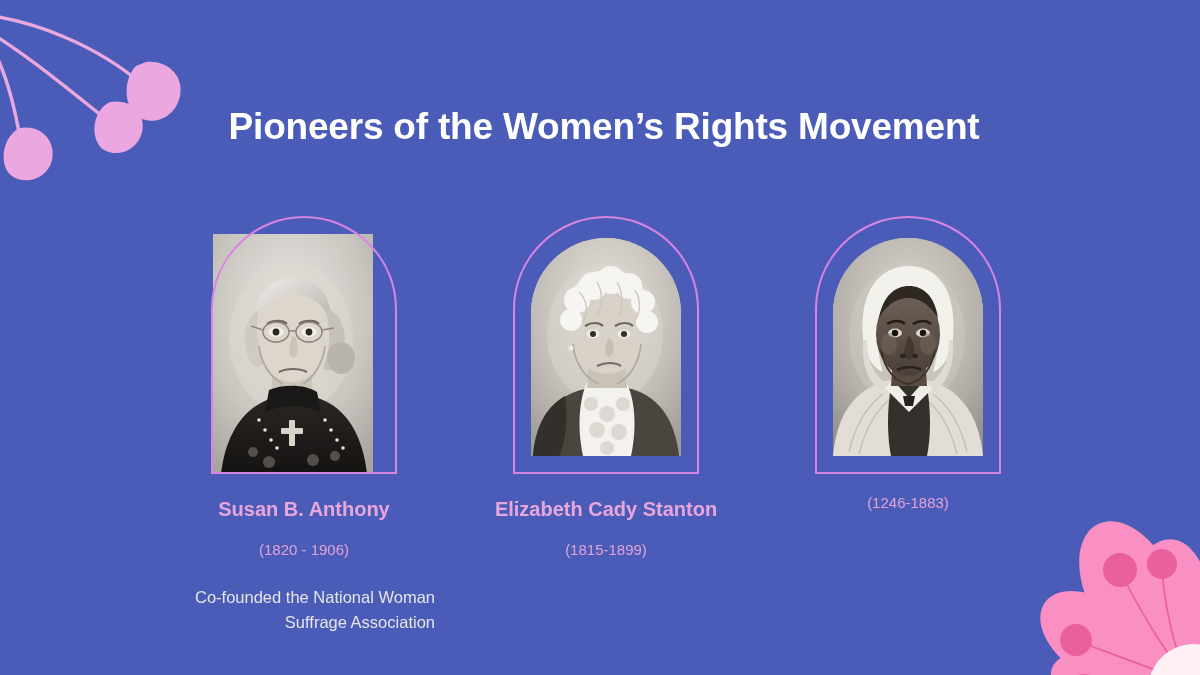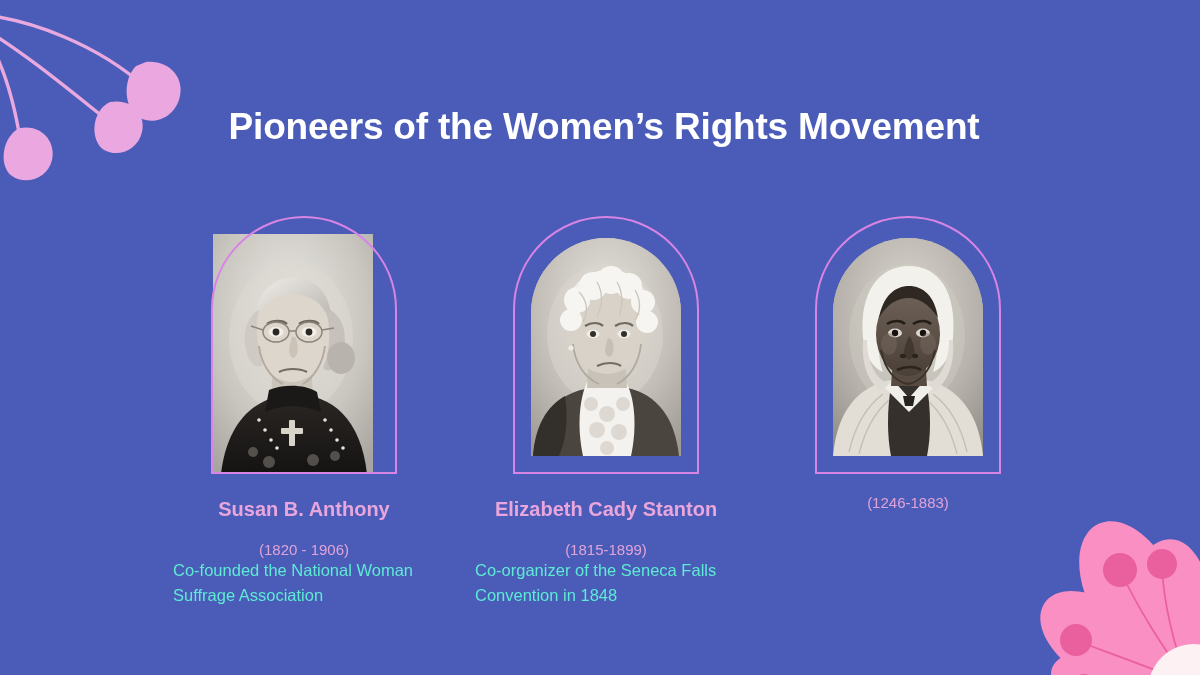--- a/index.html
+++ b/index.html
@@ -101,24 +101,25 @@
     text-align:center;
   }
   .person-years {
     margin-top:20px;
     color:#e0a3d8;
     font-size:15px;
     font-weight:normal;
     text-align:center;
   }
   .person-desc {
-    color:#5eead4;
+    margin-top:27px;
+    color:#e5e5e5;
     font-size:16.5px;
     line-height:1.52;
-    text-align:left;
+    text-align:right;
     width:262px;
   }
 </style>
 </head>
 <body>
 
 <div class="slide">
 
   <svg class="deco deco-tl" viewBox="0 0 230 200" xmlns="http://www.w3.org/2000/svg">
     <g fill="none" stroke="#e9a9df" stroke-width="3.4" stroke-linecap="round">
@@ -312,21 +313,20 @@
             <path d="M42 106 C 44 126, 54 140, 68 146" stroke="#b2a99e" stroke-width="1.8" fill="none"></path>
             <path d="M110 106 C 108 126, 98 140, 86 146" stroke="#b2a99e" stroke-width="1.8" fill="none"></path>
 
             <circle cx="40" cy="110" r="2.6" fill="#efece6"></circle>
           </svg>
         </div>
         <div class="arch-outline"></div>
       </div>
       <div class="person-name">Elizabeth Cady Stanton</div>
       <div class="person-years">(1815-1899)</div>
-      <div class="person-desc">Co-organizer of the Seneca Falls Convention in 1848</div>
     </div>
 
     <div class="card">
       <div class="arch-wrap">
         <div class="portrait inner">
           <svg viewBox="0 0 150 218" xmlns="http://www.w3.org/2000/svg" preserveAspectRatio="xMidYMid slice">
             <defs>
               <radialGradient id="bg3" cx="50%" cy="34%" r="80%">
                 <stop offset="0%" stop-color="#ddd9d2"></stop>
                 <stop offset="60%" stop-color="#b6b2ab"></stop>

